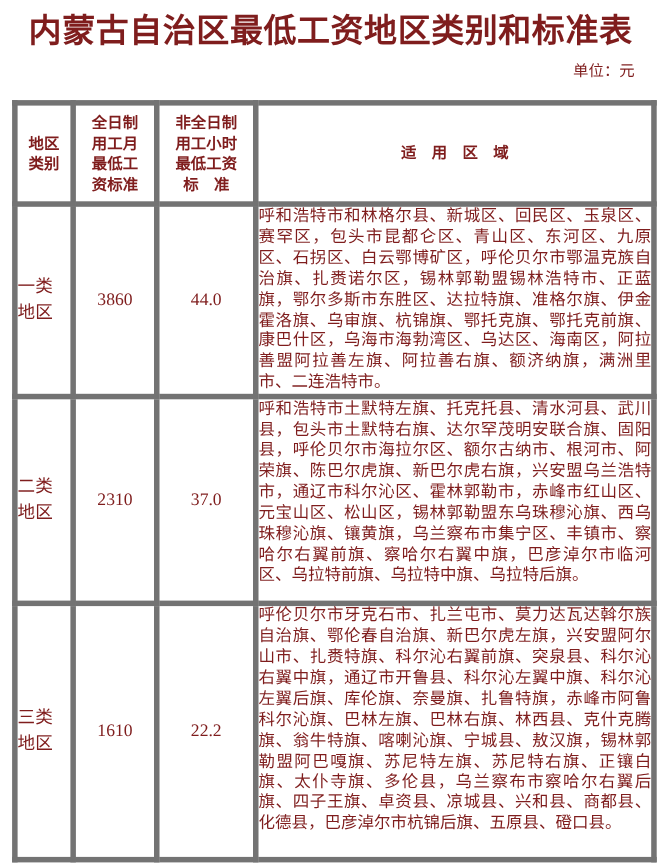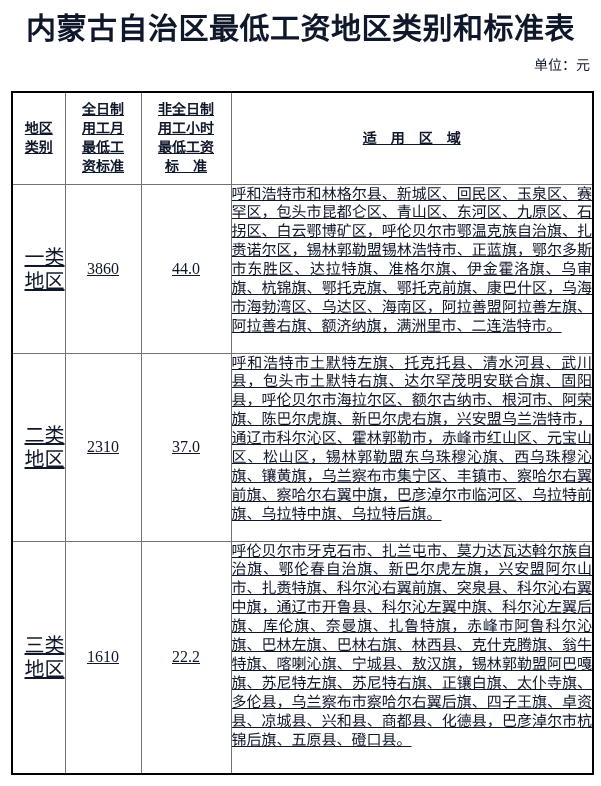--- a/index.html
+++ b/index.html
@@ -5,71 +5,70 @@
   html, body {
     margin: 0;
     padding: 0;
     background: #ffffff;
   }
   .page {
     position: relative;
     width: 601px;
     height: 786px;
     background: #ffffff;
-    color: #0f172a;
+    color: #7f1d1d;
     overflow: hidden;
     font-family: "Liberation Serif", "DejaVu Serif", serif;
   }
   .title {
     margin: 0;
     padding-top: 10px;
     text-align: center;
     font-family: "Liberation Sans", "DejaVu Sans", sans-serif;
     font-size: 30px;
     line-height: 38px;
     font-weight: bold;
     letter-spacing: 0.5px;
   }
   .unit {
     margin-top: 8px;
-    padding-right: 11px;
+    padding-right: 24px;
     text-align: right;
     font-size: 14px;
     line-height: 19px;
   }
   table.wage {
     margin: 16px 0 0 11px;
     width: 581px;
     border-collapse: collapse;
     table-layout: fixed;
     border: 2px solid #000000;
   }
   table.wage th, table.wage td {
-    border: 1px solid #737373;
+    border: 5px solid #737373;
     overflow: hidden;
     padding: 0;
-    text-decoration: underline;
   }
   tr.hdr { height: 92px; }
   tr.r0  { height: 169px; }
   tr.r1  { height: 188px; }
   tr.r2  { height: 233px; }
   th.hcell {
     font-family: "Liberation Sans", "DejaVu Sans", sans-serif;
     font-weight: bold;
     font-size: 14px;
     line-height: 19px;
     text-align: center;
     vertical-align: middle;
     white-space: pre-line;
   }
   td.cat {
-    text-align: right;
+    text-align: left;
     vertical-align: middle;
-    font-size: 20px;
+    font-size: 16px;
     line-height: 24px;
     white-space: pre-line;
   }
   td.num {
     text-align: center;
     vertical-align: middle;
     font-size: 16px;
   }
   td.regions {
     vertical-align: top;

